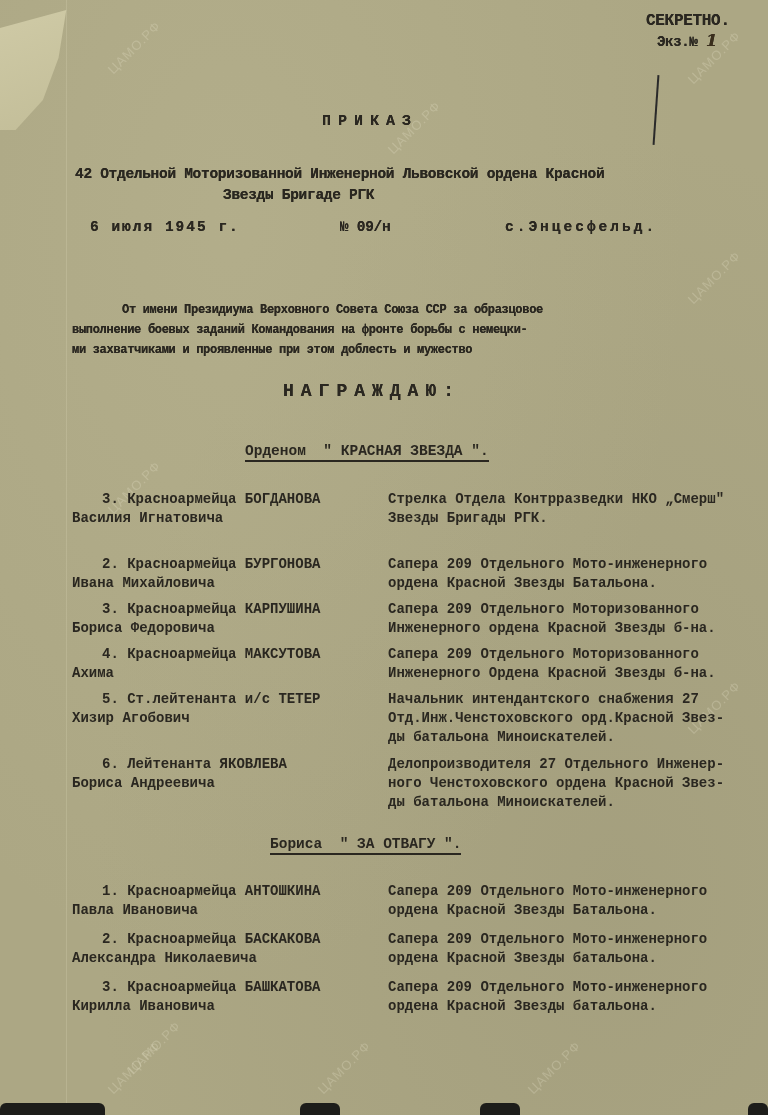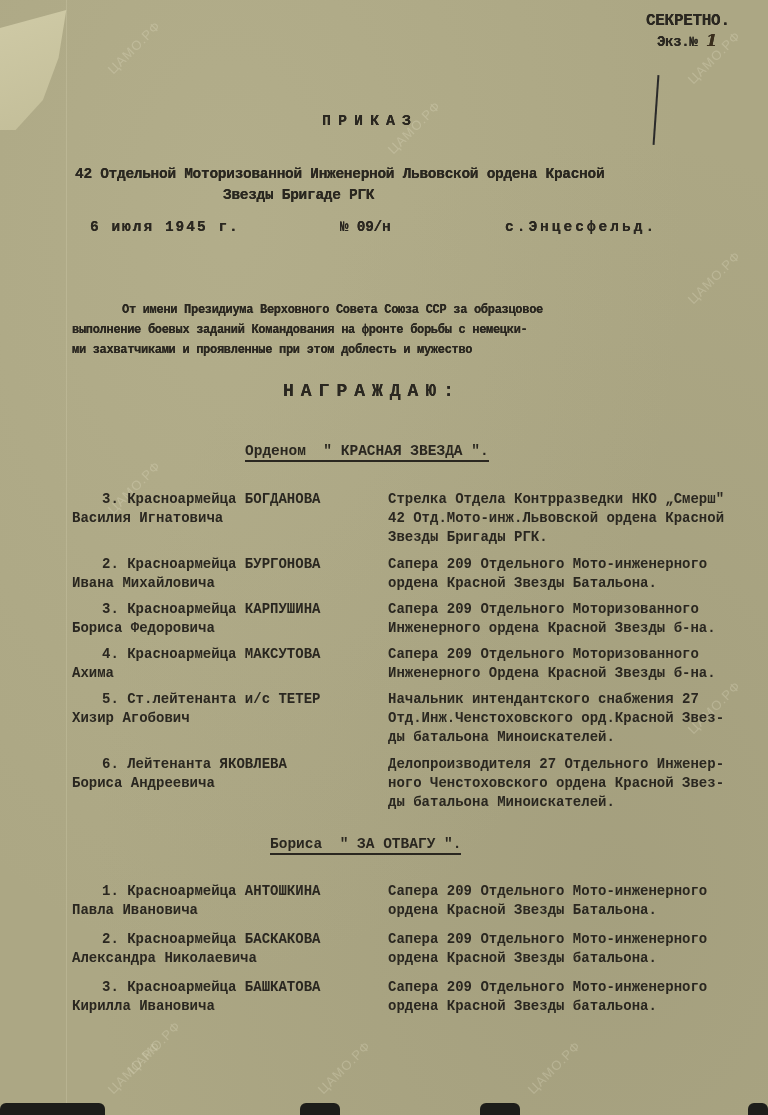--- a/index.html
+++ b/index.html
@@ -115,21 +115,20 @@
     <span>Орденом</span>&nbsp;&nbsp;<span>" КРАСНАЯ ЗВЕЗДА ".</span>
   </div>
 
   <div class="entry" style="left:72px;top:490px;">
     <div class="left">
       <div class="l1">3. Красноармейца БОГДАНОВА</div>
       <div>Василия Игнатовича</div>
     </div>
     <div class="right">
       <div>Стрелка Отдела Контрразведки НКО „Смерш"</div>
-      <div>42 Отд.Мото-инж.Львовской ордена Красной</div>
       <div>Звезды Бригады РГК.</div>
     </div>
   </div>
 
   <div class="entry" style="left:72px;top:555px;">
     <div class="left">
       <div class="l1">2. Красноармейца БУРГОНОВА</div>
       <div>Ивана Михайловича</div>
     </div>
     <div class="right">

